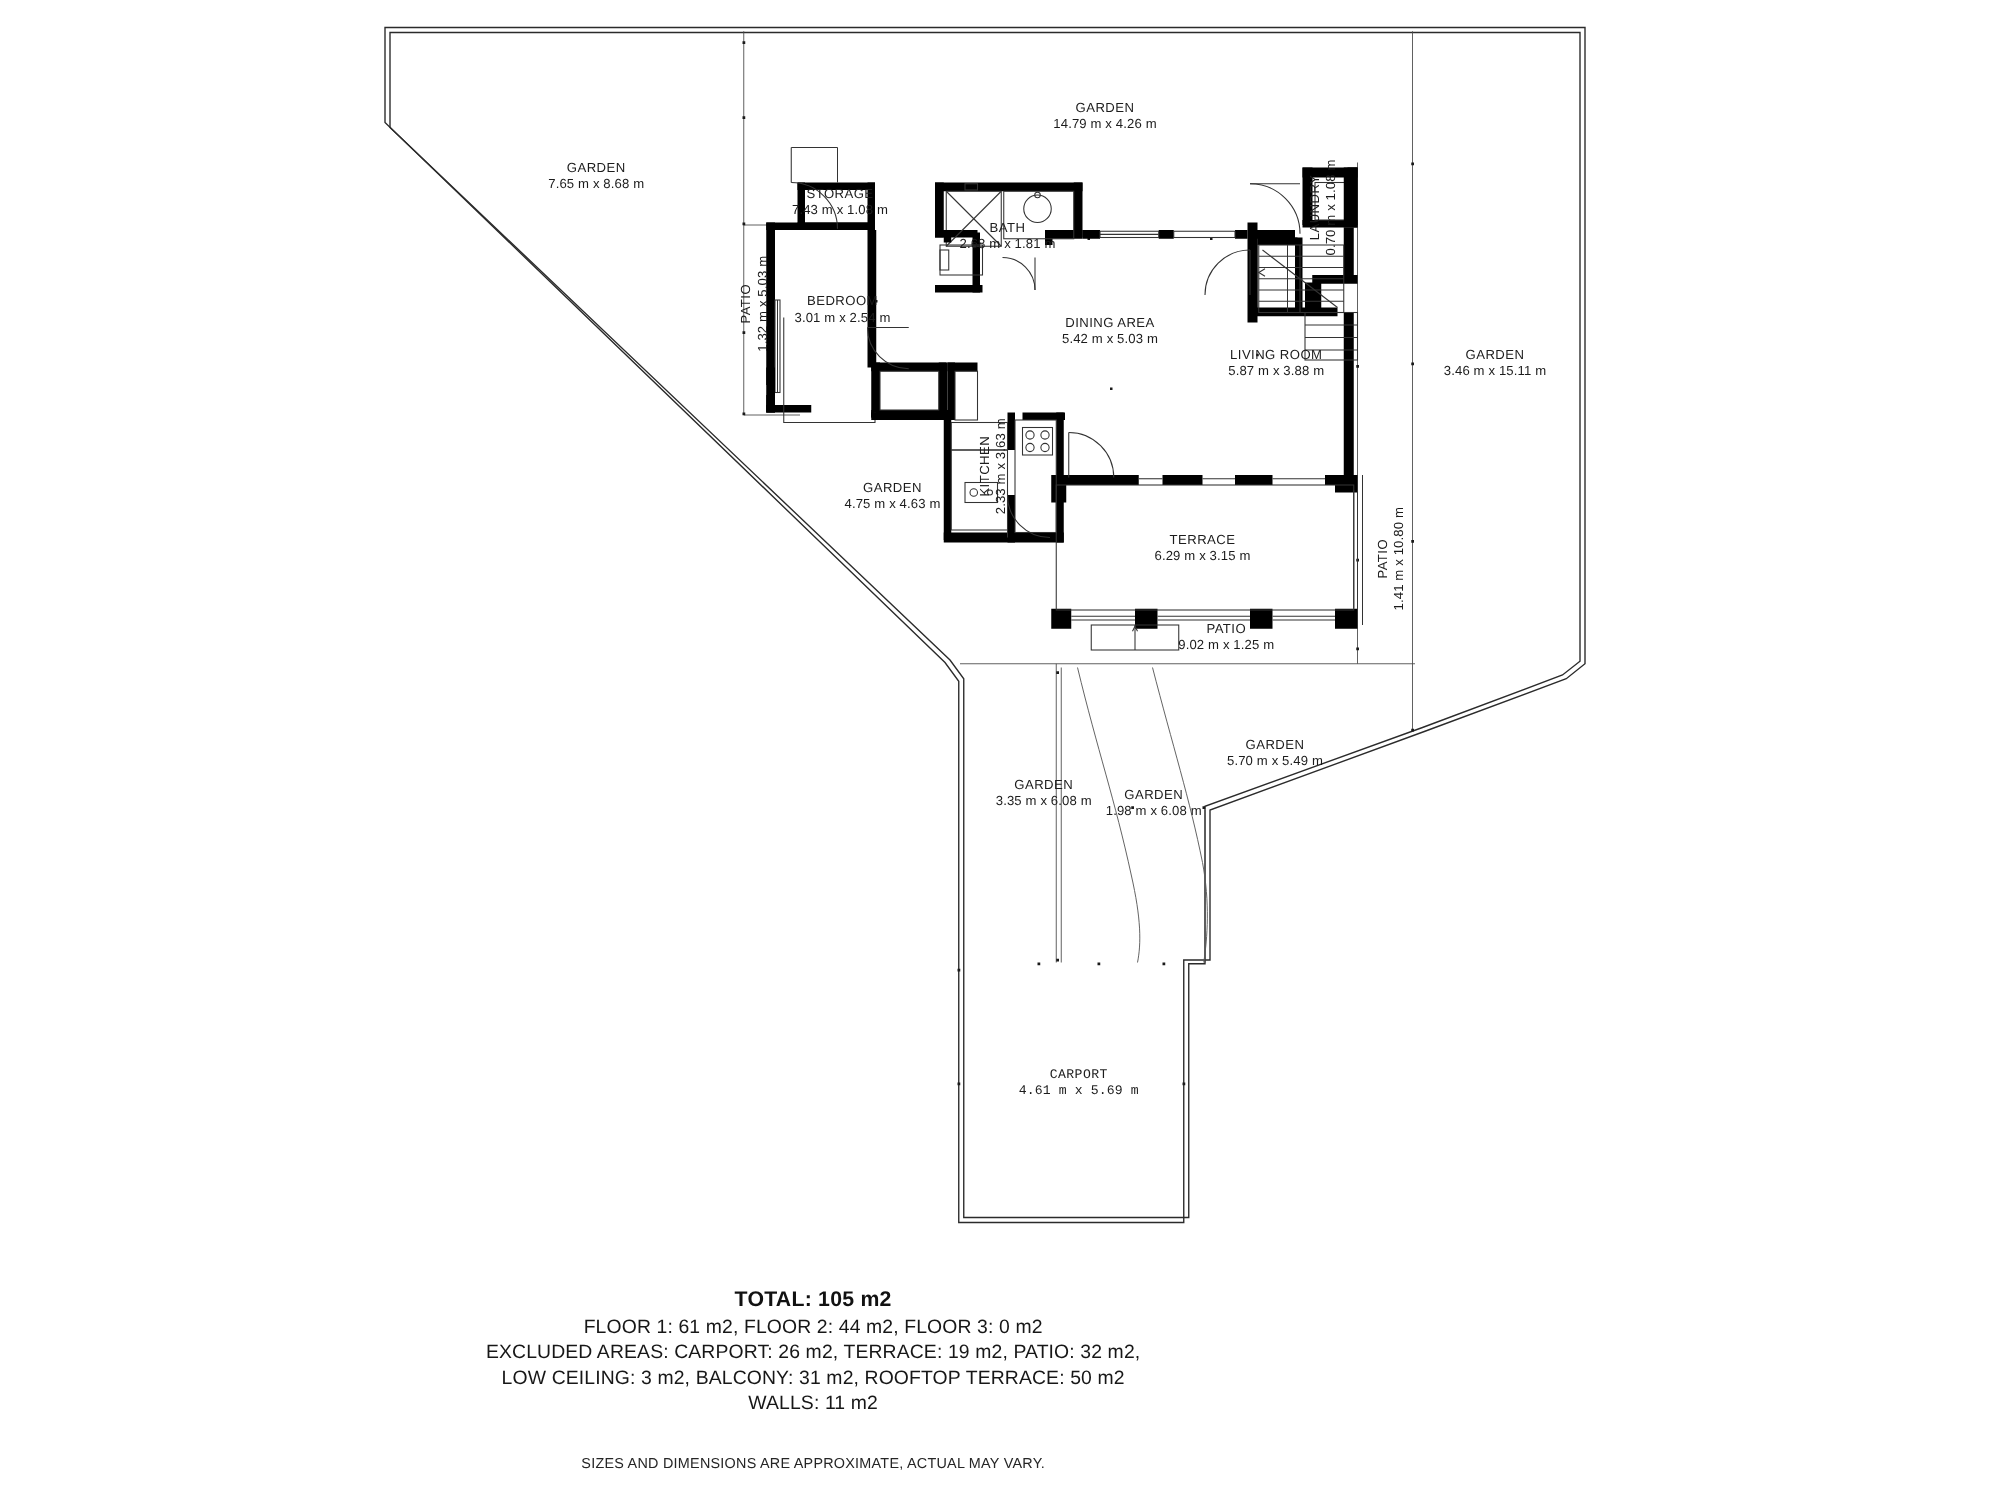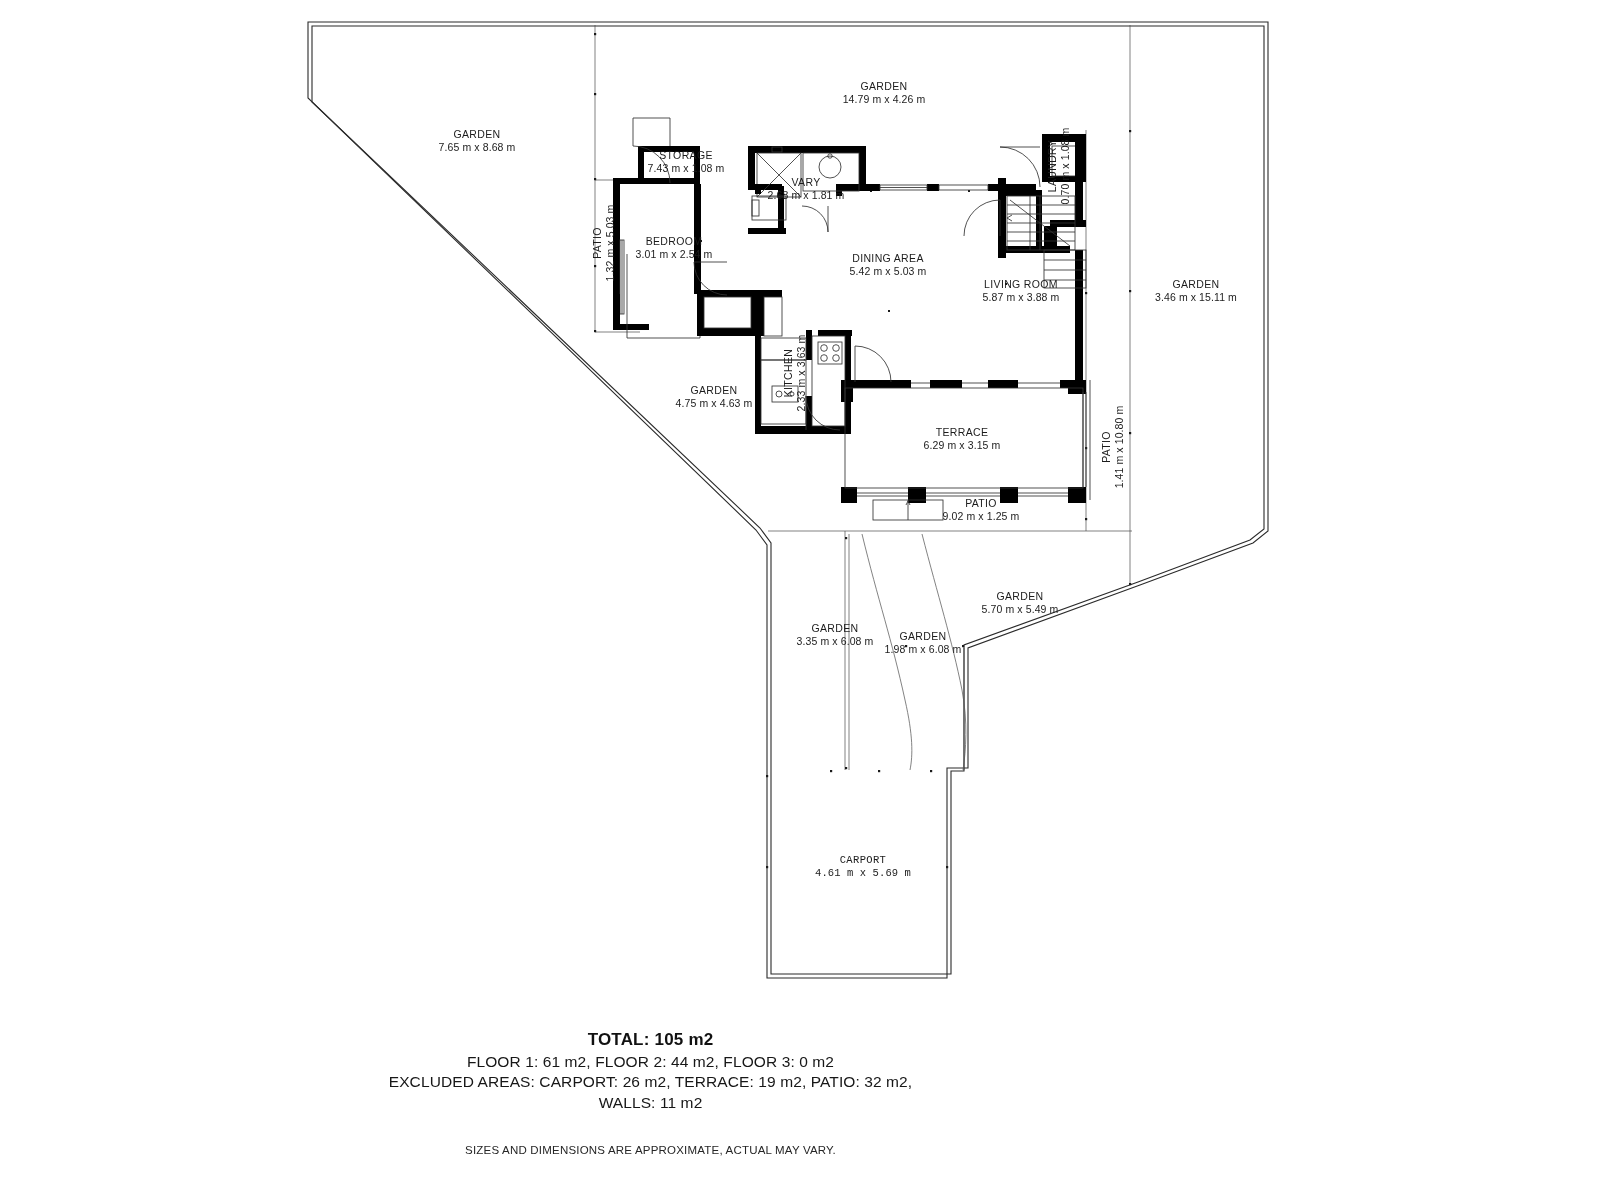--- a/index.html
+++ b/index.html
@@ -341,27 +341,27 @@
   <div class="lbl flat" style="left:884px; top:93px;">
     <span class="nm">GARDEN</span>
     <span class="dm">14.79 m x 4.26 m</span>
   </div>
 
   <div class="lbl vert rot-ccw" style="left:604px; top:243px;">
     <span class="nm">PATIO</span>
     <span class="dm">1.32 m x 5.03 m</span>
   </div>
 
-  <div class="lbl flat" style="left:672px; top:162px;margin-left:14px;">
+  <div class="lbl flat" style="left:672px; top:162px;">
     <span class="nm">STORAGE</span>
     <span class="dm">7.43 m x 1.08 m</span>
   </div>
 
   <div class="lbl flat" style="left:806px; top:189px;">
-    <span class="nm">VARY</span>
+    <span class="nm">BATH</span>
     <span class="dm">2.68 m x 1.81 m</span>
   </div>
 
   <div class="lbl vert rot-ccw" style="left:1059px; top:166px;">
     <span class="nm">LAUNDRY</span>
     <span class="dm">0.70 m x 1.08 m</span>
   </div>
 
   <div class="lbl flat" style="left:674px; top:248px;">
     <span class="nm">BEDROOM</span>
@@ -425,17 +425,18 @@
 
   <div class="lbl flat" style="left:863px; top:867px;font-family:Liberation Mono, monospace;">
     <span class="nm">CARPORT</span>
     <span class="dm">4.61 m x 5.69 m</span>
   </div>
 
   <div id="summary">
     <div class="total">TOTAL: 105 m2</div>
     <div class="line">FLOOR 1: 61 m2, FLOOR 2: 44 m2, FLOOR 3: 0 m2</div>
     <div class="line">EXCLUDED AREAS: CARPORT: 26 m2, TERRACE: 19 m2, PATIO: 32 m2,</div>
+    <div class="line">LOW CEILING: 3 m2, BALCONY: 31 m2, ROOFTOP TERRACE: 50 m2</div>
     <div class="line">WALLS: 11 m2</div>
     <div class="disclaimer">SIZES AND DIMENSIONS ARE APPROXIMATE, ACTUAL MAY VARY.</div>
   </div>
 
 </div>
 
 </body></html>

